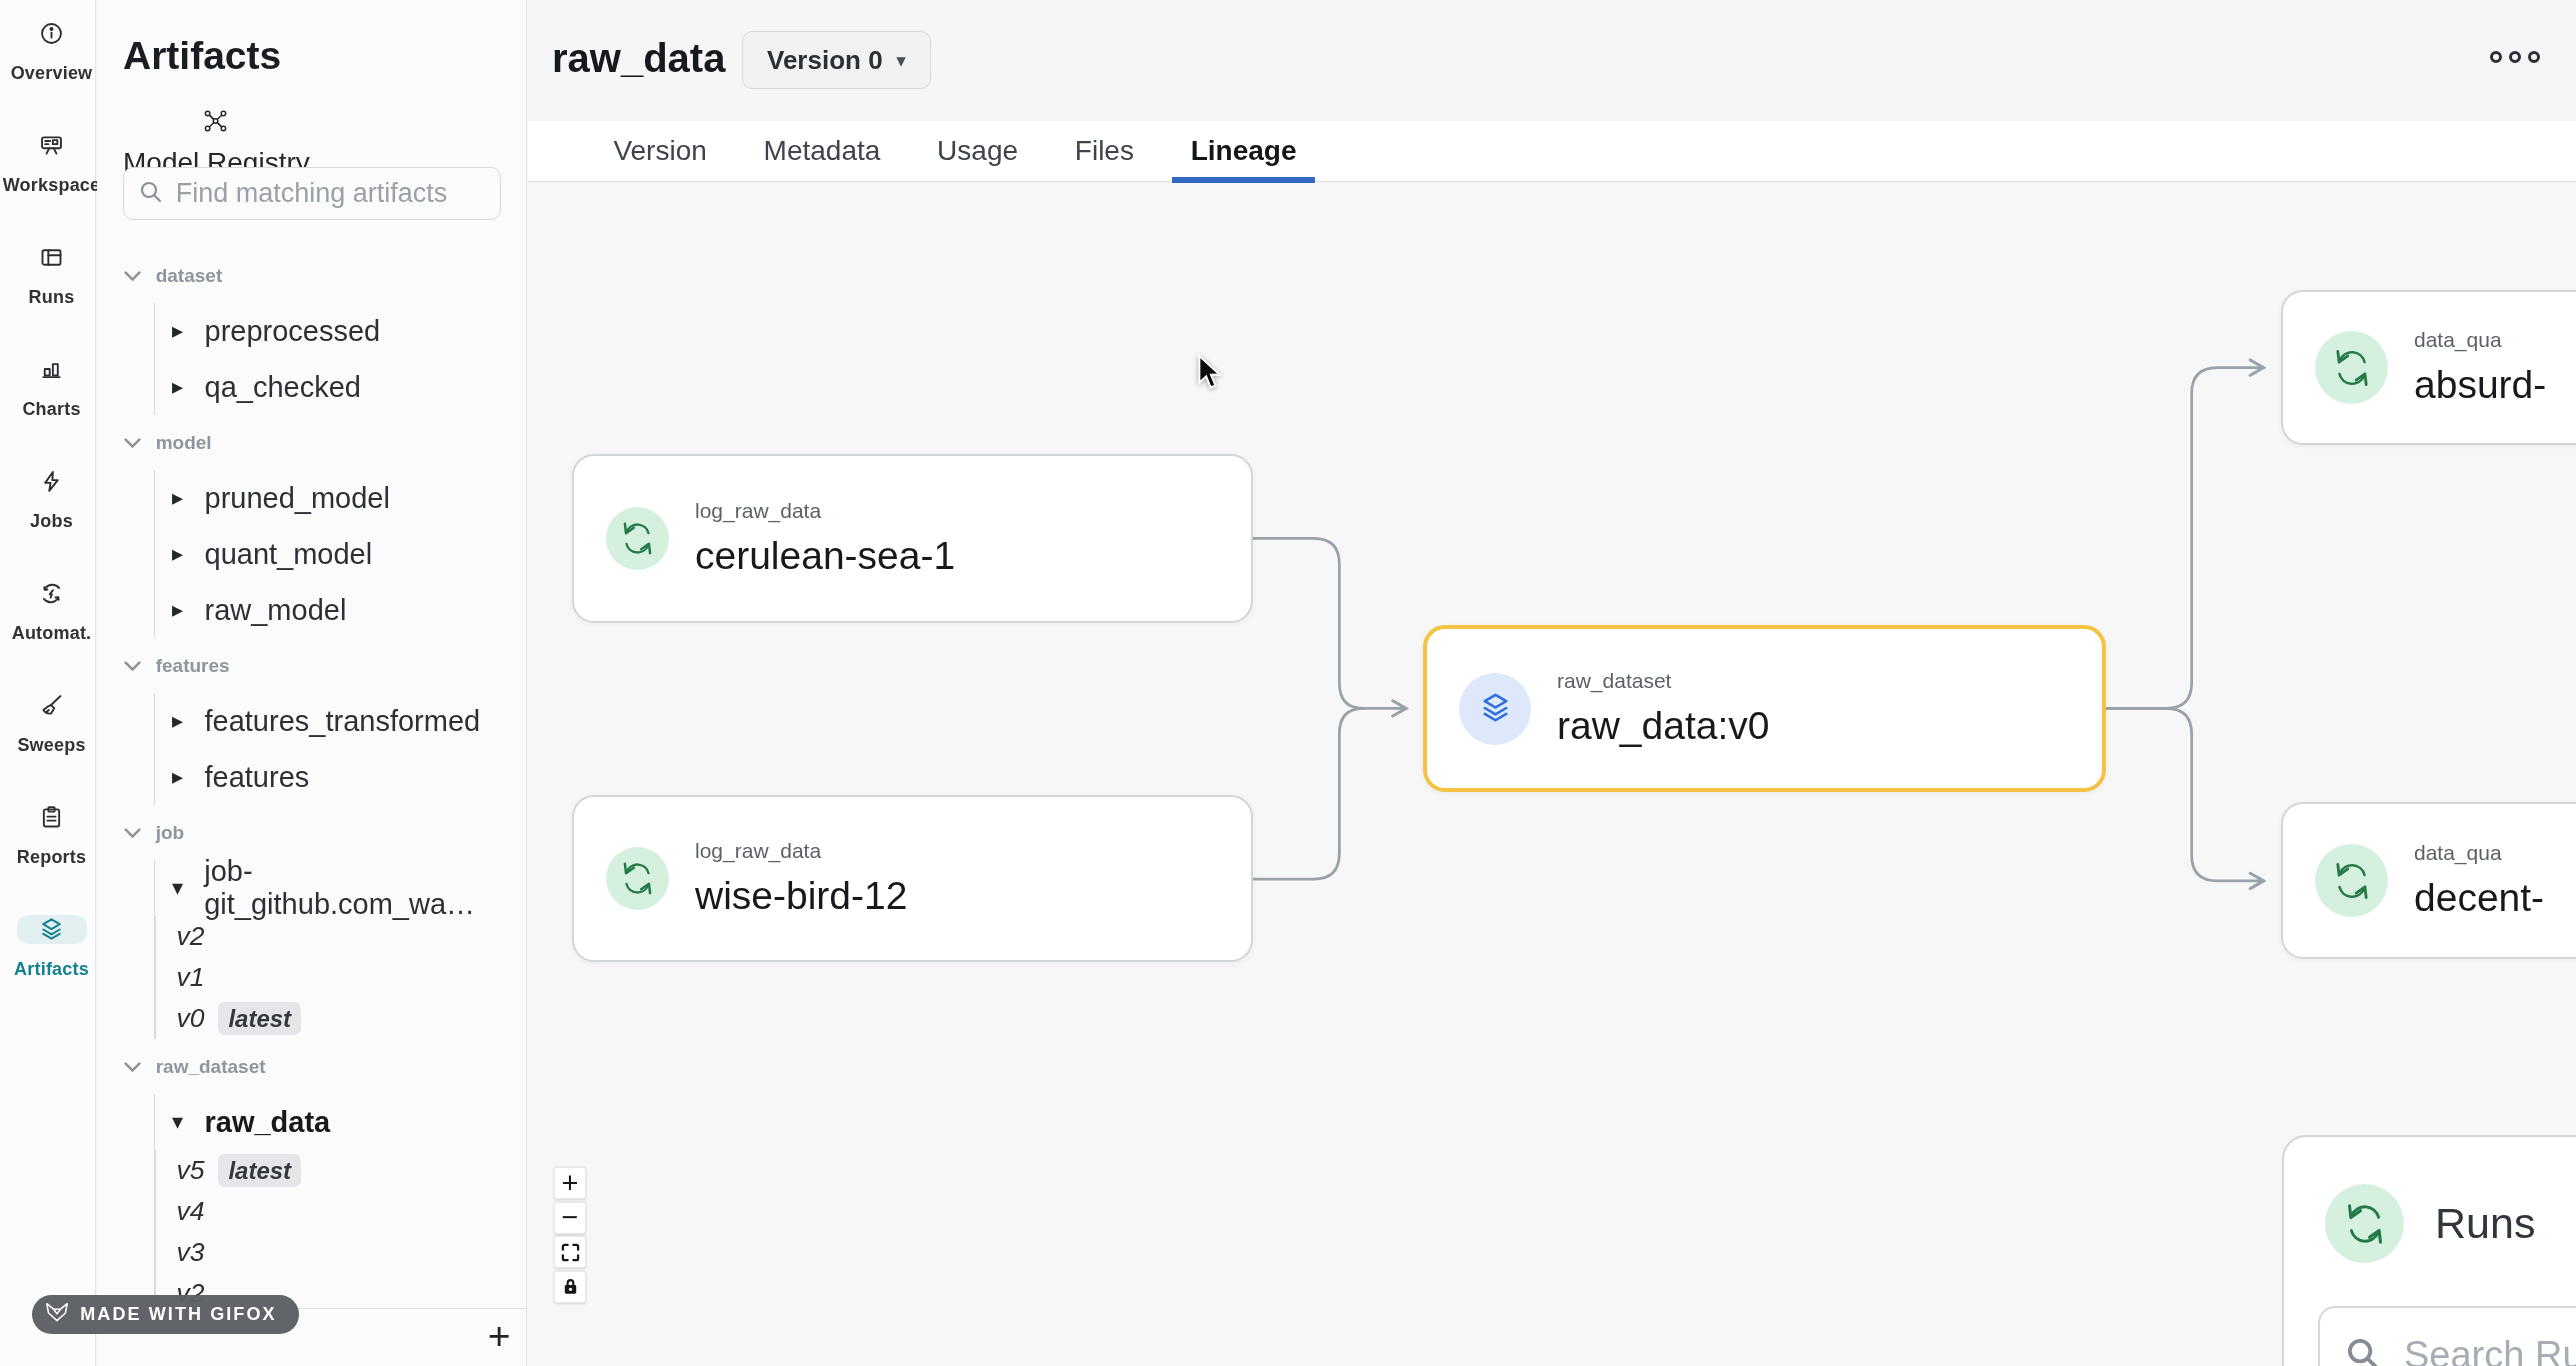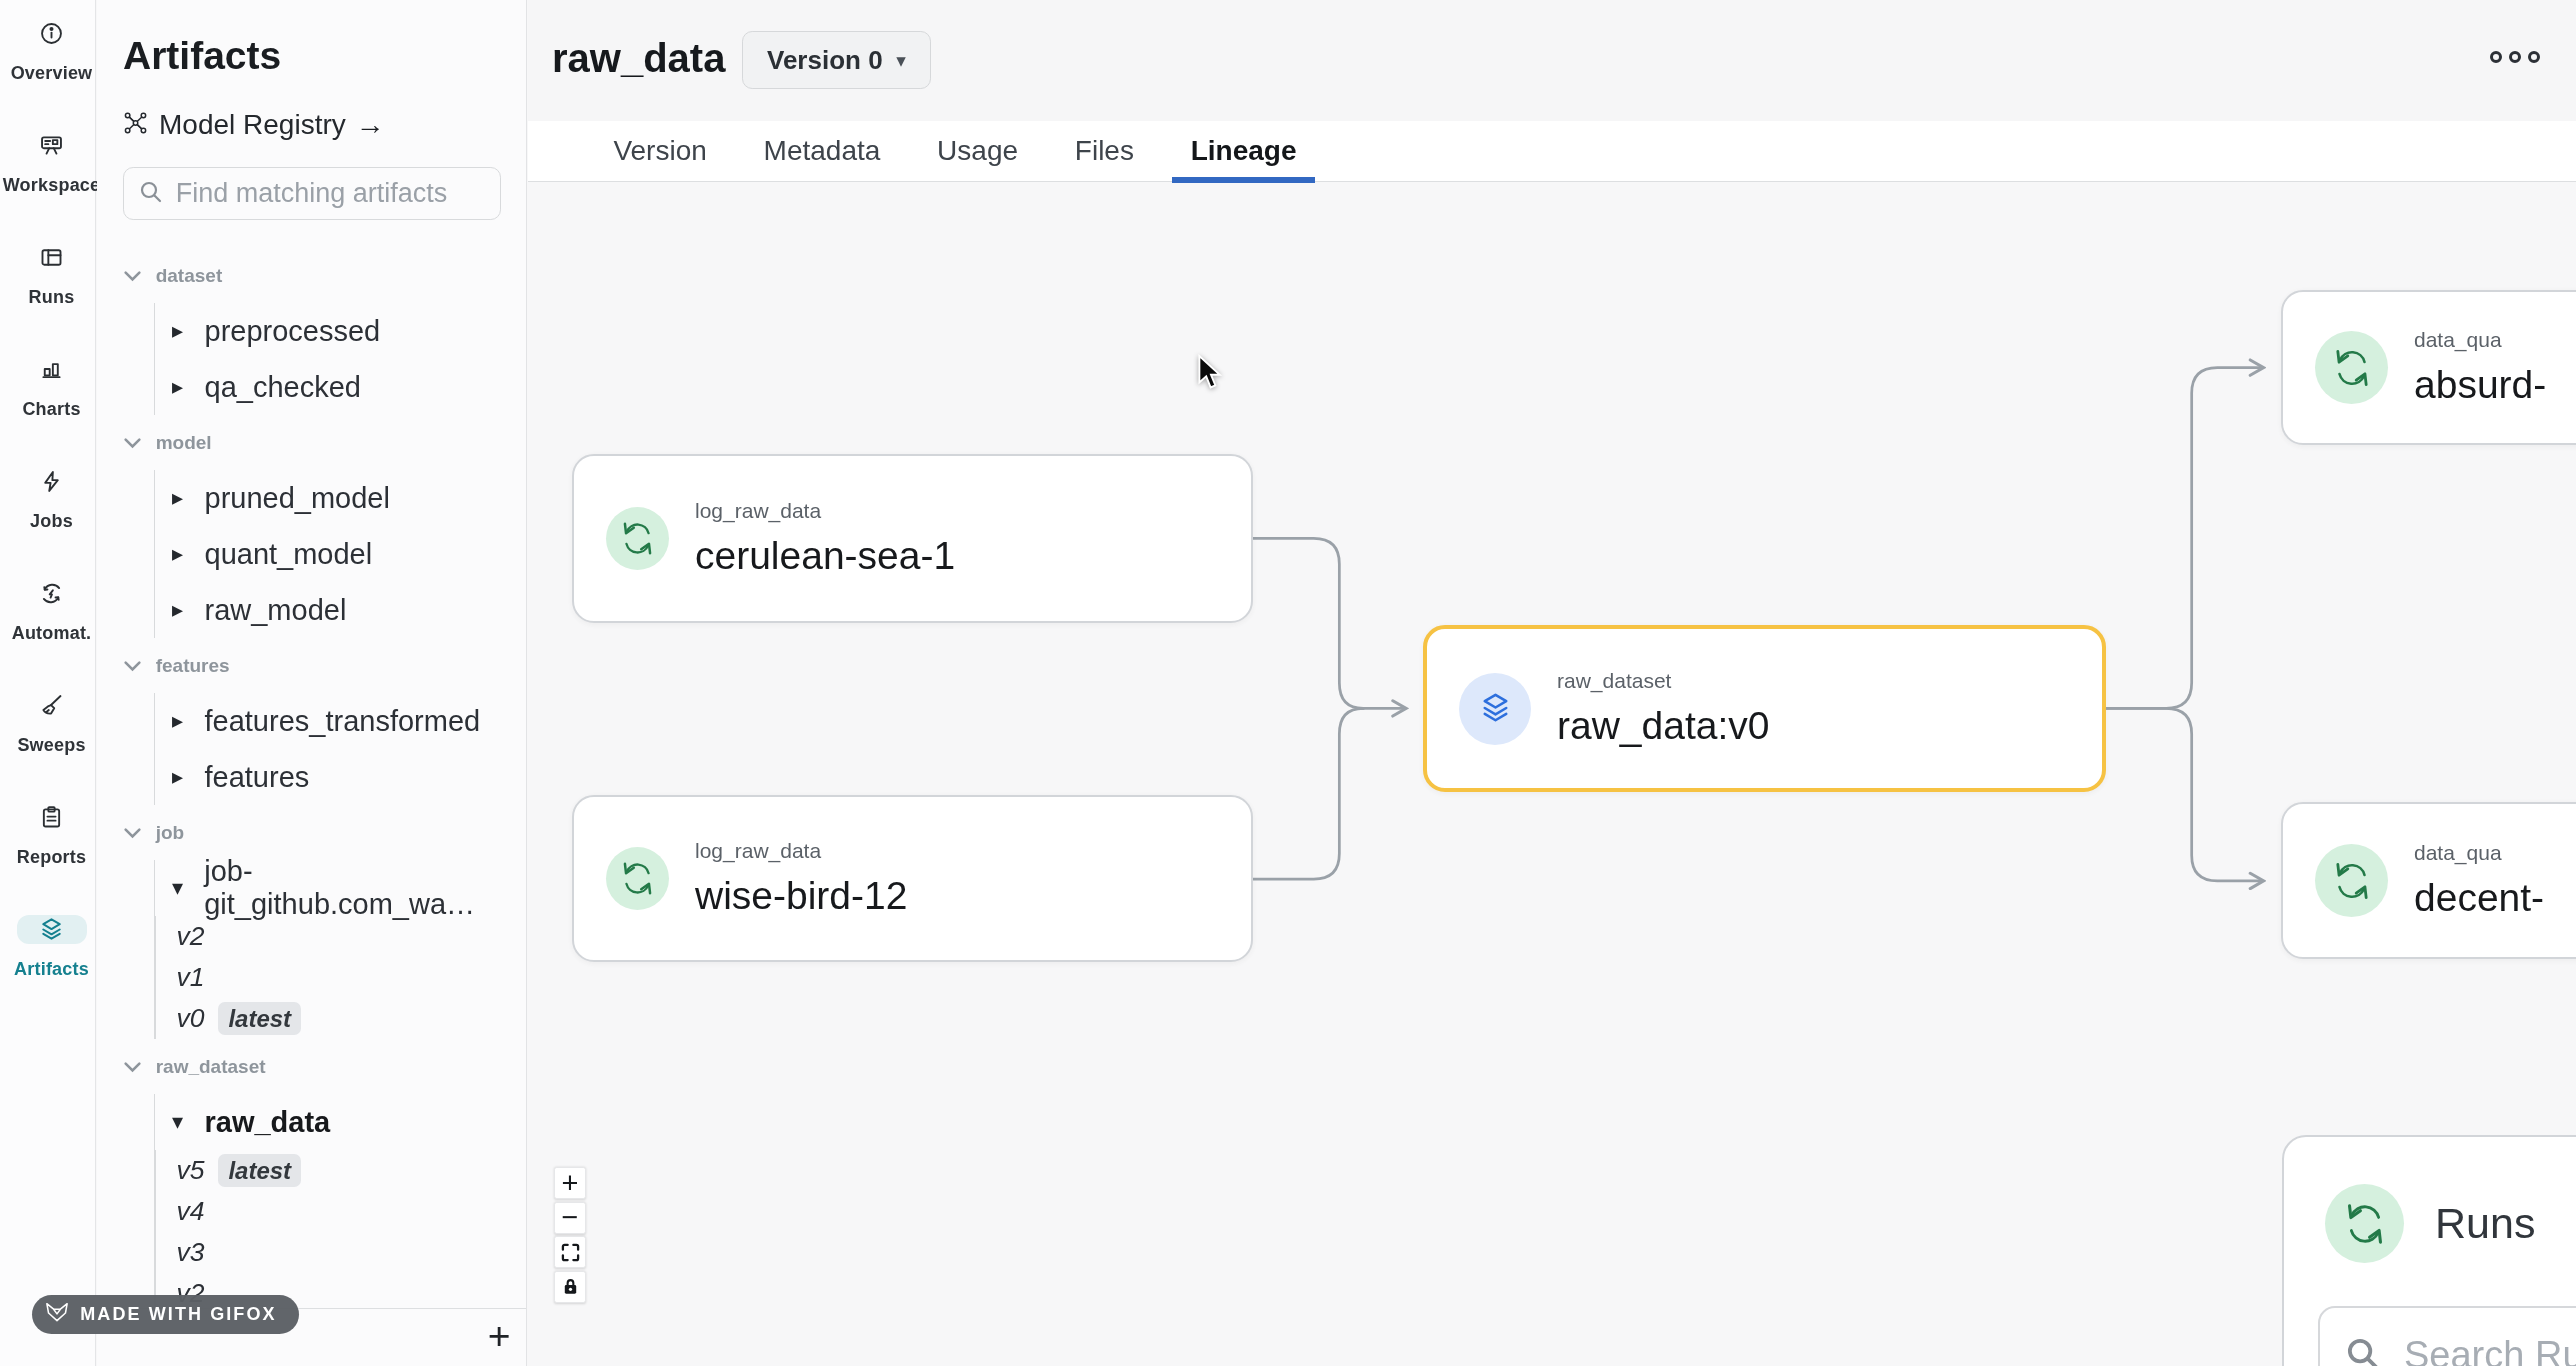--- a/index.html
+++ b/index.html
@@ -12,21 +12,21 @@
   .nav-ico { width:70px; height:41px; display:flex; align-items:center; justify-content:center; border-radius:12px; }
   .nav-item.active .nav-ico { background:#e2f0f2; }
   .nav-label { font-size:18px; font-weight:700; color:#2f3338; letter-spacing:0.2px; }
   .nav-item.active .nav-label { color:#15808f; }
   .nav-ico svg { stroke:#2b2f33; fill:none; stroke-width:2.1; stroke-linecap:round; stroke-linejoin:round; }
   .nav-item.active .nav-ico svg { stroke:#15808f; }
 
   
   .panel { position:absolute; left:97px; top:0; width:430px; height:1367px; background:#fbfbfc; border-right:1.7px solid #e2e3e5; }
   .panel-title { position:absolute; left:26px; top:34px; font-size:39px; font-weight:700; color:#1a1d21; }
-  .registry { position:absolute; left:26px; top:108px; display:flex; align-items:center; gap:10px; cursor:pointer; }
+  .registry { position:absolute; left:26px; top:108px; display:flex; align-items:center; gap:10px; cursor:pointer;flex-direction:column; }
   .registry-label { font-size:28px; color:#24282d; }
   .registry-arrow { font-size:29px; color:#1a1d21; font-weight:700; }
   .searchbox { position:absolute; left:26px; top:167px; width:378px; height:53px; border:1.7px solid #d8dadc; border-radius:10.2px; background:#fbfbfc; display:flex; align-items:center; padding:0 13.7px; gap:12px; }
   .searchbox input { border:none; outline:none; background:transparent; font-family:inherit; font-size:27px; color:#c2410c; width:100%; }
   .searchbox input::placeholder { color:#9aa0a7; }
 
   .tree { position:absolute; left:26px; top:248px; right:6.8px; }
   .trow { display:flex; align-items:center; cursor:pointer; }
   .trow.sec { height:55px; gap:13.7px; }
   .trow.sec .sec-label { font-size:19px; font-weight:700; color:#8e959c; }

